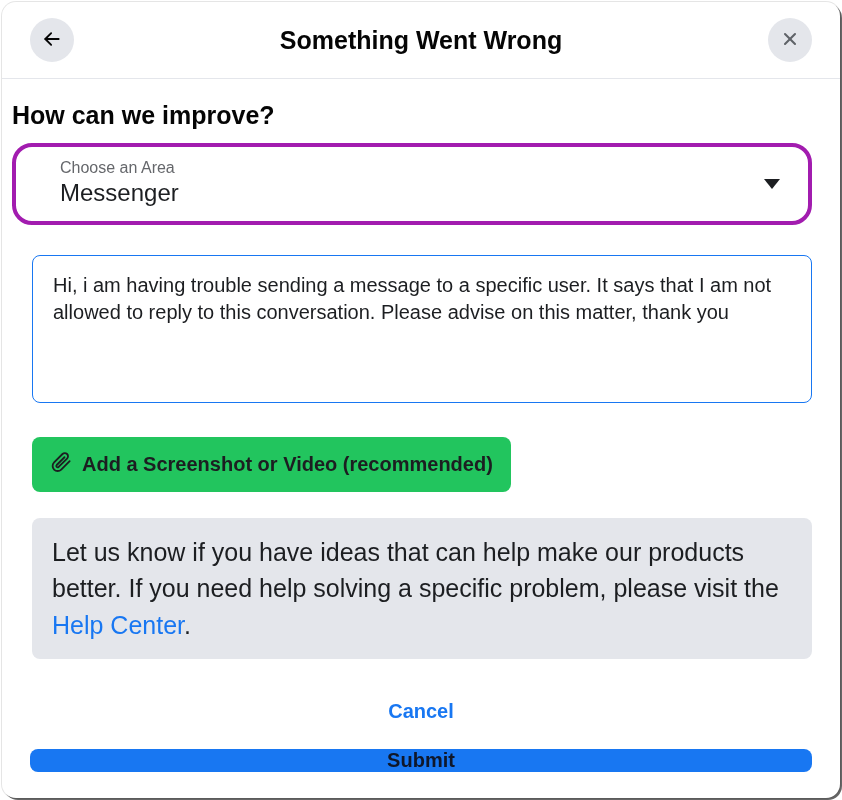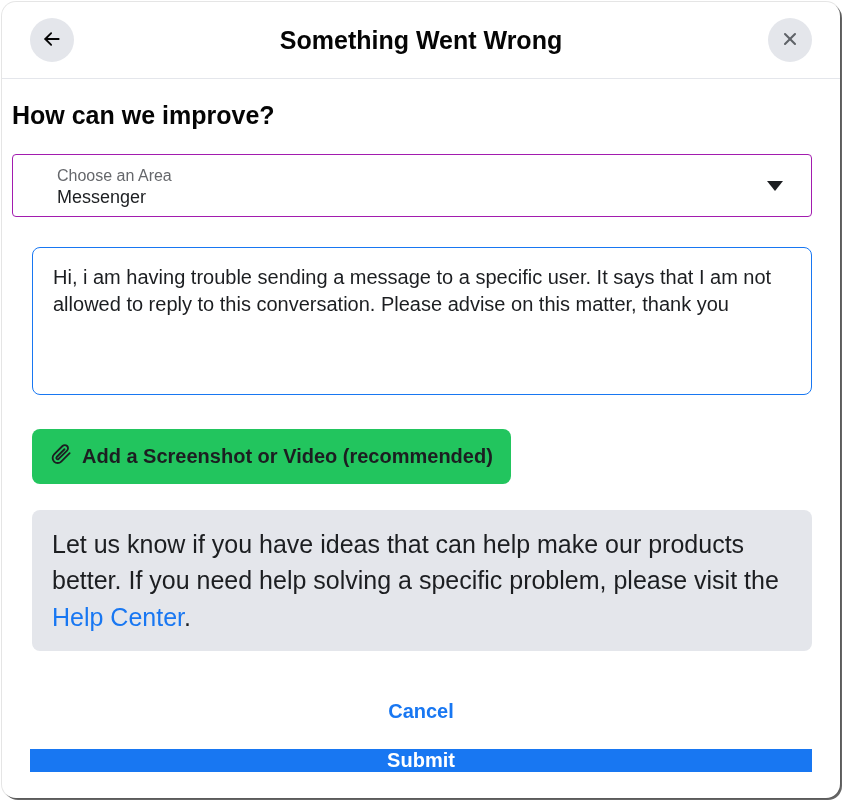--- a/index.html
+++ b/index.html
@@ -54,39 +54,39 @@
       text-align: center;
     }
     .modal-body {
       padding: 22px 28px 0 10px;
       flex: 1;
     }
     .subheading {
       font-size: 25px;
       font-weight: 700;
       color: #050505;
-      margin-bottom: 24px;
+      margin-bottom: 13px;
       padding-left: 0;
     }
     .select-area {
-      border: 1px solid #a21caf;
-      border-radius: 4px;
-      padding: 12px 18px 8px 44px;
+      border: 4px solid #a21caf;
+      border-radius: 20px;
+      padding: 12px 18px 14px 44px;
       position: relative;
       cursor: pointer;
       background: #fff;
       margin-bottom: 30px;
     }
     .select-label {
       font-size: 16px;
       color: #65676b;
       margin-bottom: 2px;
     }
     .select-value {
-      font-size: 18px;
+      font-size: 24px;
       color: #1c1e21;
     }
     .select-caret {
       position: absolute;
       right: 28px;
       top: 50%;
       transform: translateY(-50%);
     }
     .details-label {
       font-size: 21px;
@@ -155,25 +155,25 @@
       color: #1877f2;
       font-size: 20px;
       font-weight: 600;
       padding: 12px 28px;
       border-radius: 8px;
       cursor: pointer;
     }
     .btn-primary {
       border: none;
       background: #1877f2;
-      color: #ffffff;
+      color: #0f172a;
       font-size: 20px;
       font-weight: 600;
       padding: 0 58px;
-      border-radius: 0;
+      border-radius: 8px;
       cursor: pointer;
     }
   </style>
 </head>
 <body>
 
 <div class="modal">
 
   <div class="modal-header">
     <button class="icon-btn">

